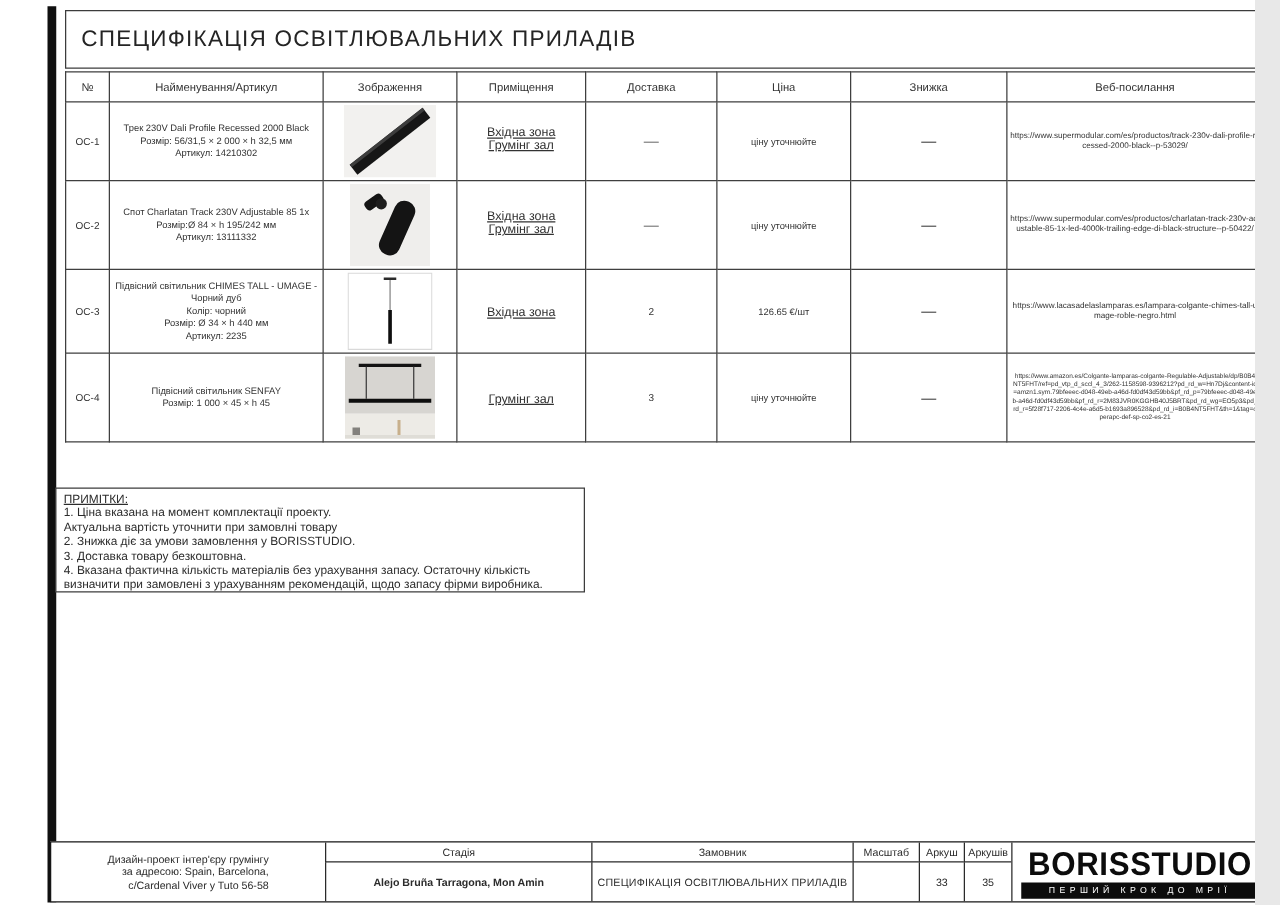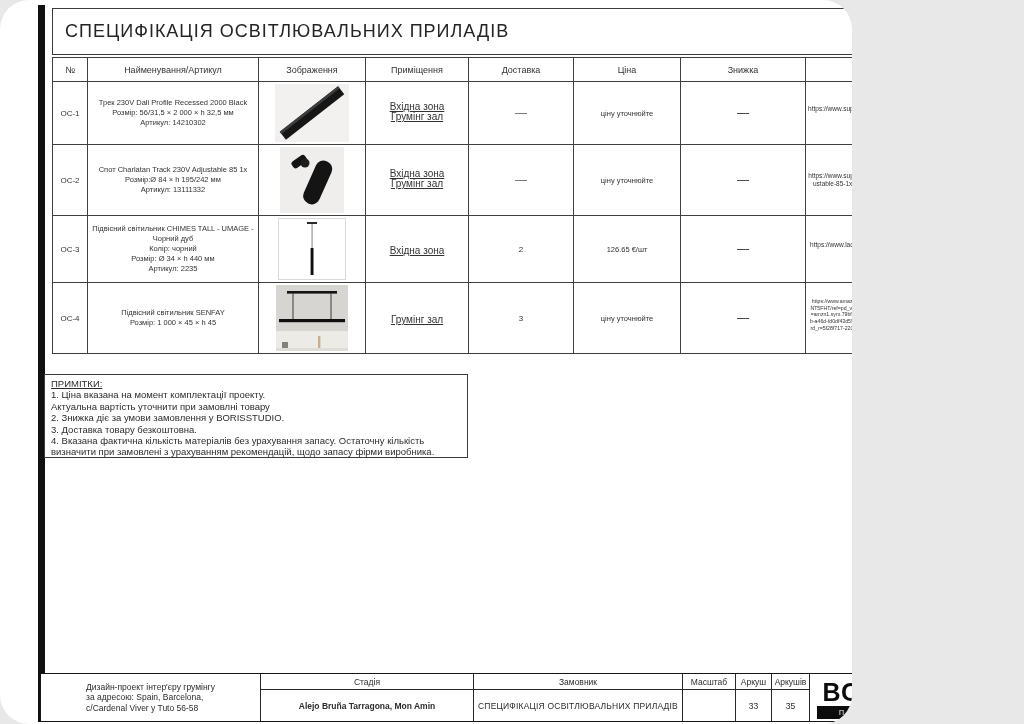--- a/index.html
+++ b/index.html
@@ -1,17 +1,17 @@
 <!DOCTYPE html>
 <html><head>
 <meta charset="utf-8">
 <style>
   html,body{margin:0;padding:0;background:#e8e8e8;}
-  .page{position:relative;width:852px;height:724px;background:#ffffff;
-        font-family:"Liberation Sans","DejaVu Sans",sans-serif;color:#2f2f2f;overflow:hidden;border-radius:29px;}
+  .page{position:relative;width:1004px;height:724px;background:#ffffff;
+        font-family:"Liberation Sans","DejaVu Sans",sans-serif;color:#2f2f2f;overflow:hidden;}
   .bind-bar{position:absolute;left:38px;top:5px;width:7px;height:717px;background:#101010;}
 
   
   .title-box{position:absolute;left:52px;top:8px;width:958px;height:47px;border:1px solid #3c3c3c;box-sizing:border-box;}
   .title-box h1{margin:0;font-size:18px;font-weight:400;letter-spacing:1px;line-height:44px;padding-left:12px;color:#242424;}
 
   
   table.spec{position:absolute;left:52px;top:57px;width:958px;border-collapse:collapse;table-layout:fixed;}
   table.spec th,table.spec td{border:1px solid #3f3f3f;text-align:center;vertical-align:middle;
         font-weight:400;color:#333;padding:2px;overflow:hidden;box-sizing:border-box;}
@@ -23,32 +23,32 @@
   td.c-qty{font-size:8px;}
   td.c-qty.dash,td.c-disc{font-size:12px;color:#6a6a6a;}
   td.c-price{font-size:7.5px;}
   td.c-link{font-size:6.5px;line-height:8.5px;word-break:break-all;padding:2px 6px;color:#3a3a3a;}
   td.c-link.tiny{font-size:5.2px;line-height:6.6px;padding:2px 4px;}
   td.c-img{padding:0;}
   .photo{display:flex;align-items:center;justify-content:center;}
   .photo svg{display:block;}
 
   
-  .notes-box{position:absolute;left:44px;top:374px;width:424px;height:84px;border:1px solid #3c3c3c;
+  .notes-box{position:absolute;left:44px;top:390px;width:424px;height:84px;border:1px solid #3c3c3c;
         box-sizing:border-box;padding:3px 6px;font-size:9.5px;line-height:11.4px;color:#2c2c2c;}
   .notes-box .nh{text-decoration:underline;}
   .notes-box .nb{white-space:pre-line;}
 
   
   .footer{position:absolute;left:40px;top:673px;width:973px;border:1.5px solid #161616;box-sizing:content-box;
         display:grid;grid-template-columns:219px 213px 209px 53px 36px 38px 205px;grid-template-rows:16px 31px;
         background:#fff;}
   .footer>div{display:flex;align-items:center;justify-content:center;font-size:8.5px;color:#2c2c2c;overflow:hidden;}
   .fb-l{border-left:1px solid #2a2a2a;} .fb-b{border-bottom:1px solid #2a2a2a;}
-  .f-project{grid-row:1/3;grid-column:1;text-align:left;line-height:10.5px;white-space:pre-line;font-size:8.3px;}
+  .f-project{grid-row:1/3;grid-column:1;text-align:right;line-height:10.5px;white-space:pre-line;font-size:8.3px;}
   .f-client-v{font-weight:700;font-size:8.3px;}
   .f-stage-v{font-size:8px;letter-spacing:.2px;}
   .f-logo{grid-row:1/3;grid-column:7;flex-direction:column;justify-content:flex-start;padding-top:2px;}
   .brand{font-size:25px;font-weight:700;letter-spacing:.5px;line-height:27px;color:#0c0c0c;transform:scaleY(1.05);}
   .brand-strip{background:#0c0c0c;color:#fff;width:190px;height:13px;display:flex;align-items:center;justify-content:center;
         font-size:7px;letter-spacing:3.5px;margin-top:0px;}
   .corner-block{position:absolute;left:1015px;top:683px;width:9px;height:39px;background:#101010;}
 </style>
 </head>
 <body>

